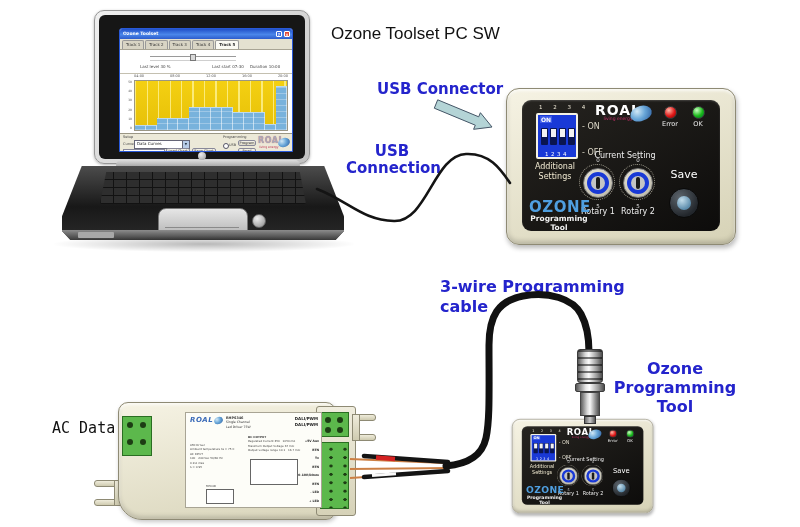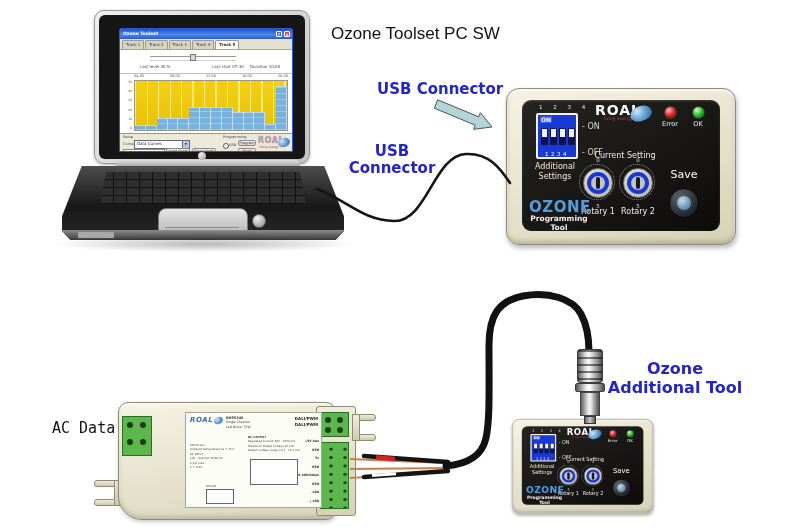--- a/index.html
+++ b/index.html
@@ -195,27 +195,29 @@
 </style>
 </head>
 <body>
 
 <div class="canvas">
 
   <div class="abs" id="lbl-toolset">Ozone Toolset PC SW</div>
   <div class="abs blabel" id="lbl-usbconn">USB Connector</div>
   <div class="abs blabel" id="lbl-usbconnection">
     <div>USB</div>
-    <div>Connector</div>
+    <div>Connection</div>
   </div>
   <div class="abs blabel" id="lbl-3wire">
+    <div>3-wire Programming</div>
+    <div>cable</div>
   </div>
   <div class="abs blabel" id="lbl-ozonetool">
     <div>Ozone</div>
-    <div>Additional Tool</div>
+    <div>Programming Tool</div>
   </div>
   <div class="abs" id="lbl-acline">AC Data</div>
 
   <div class="abs laptop">
     <div class="abs lid">
       <div class="abs bezel"></div>
       <div class="abs hp-dot"></div>
 
       <div class="abs appwin">
         <div class="titlebar">

